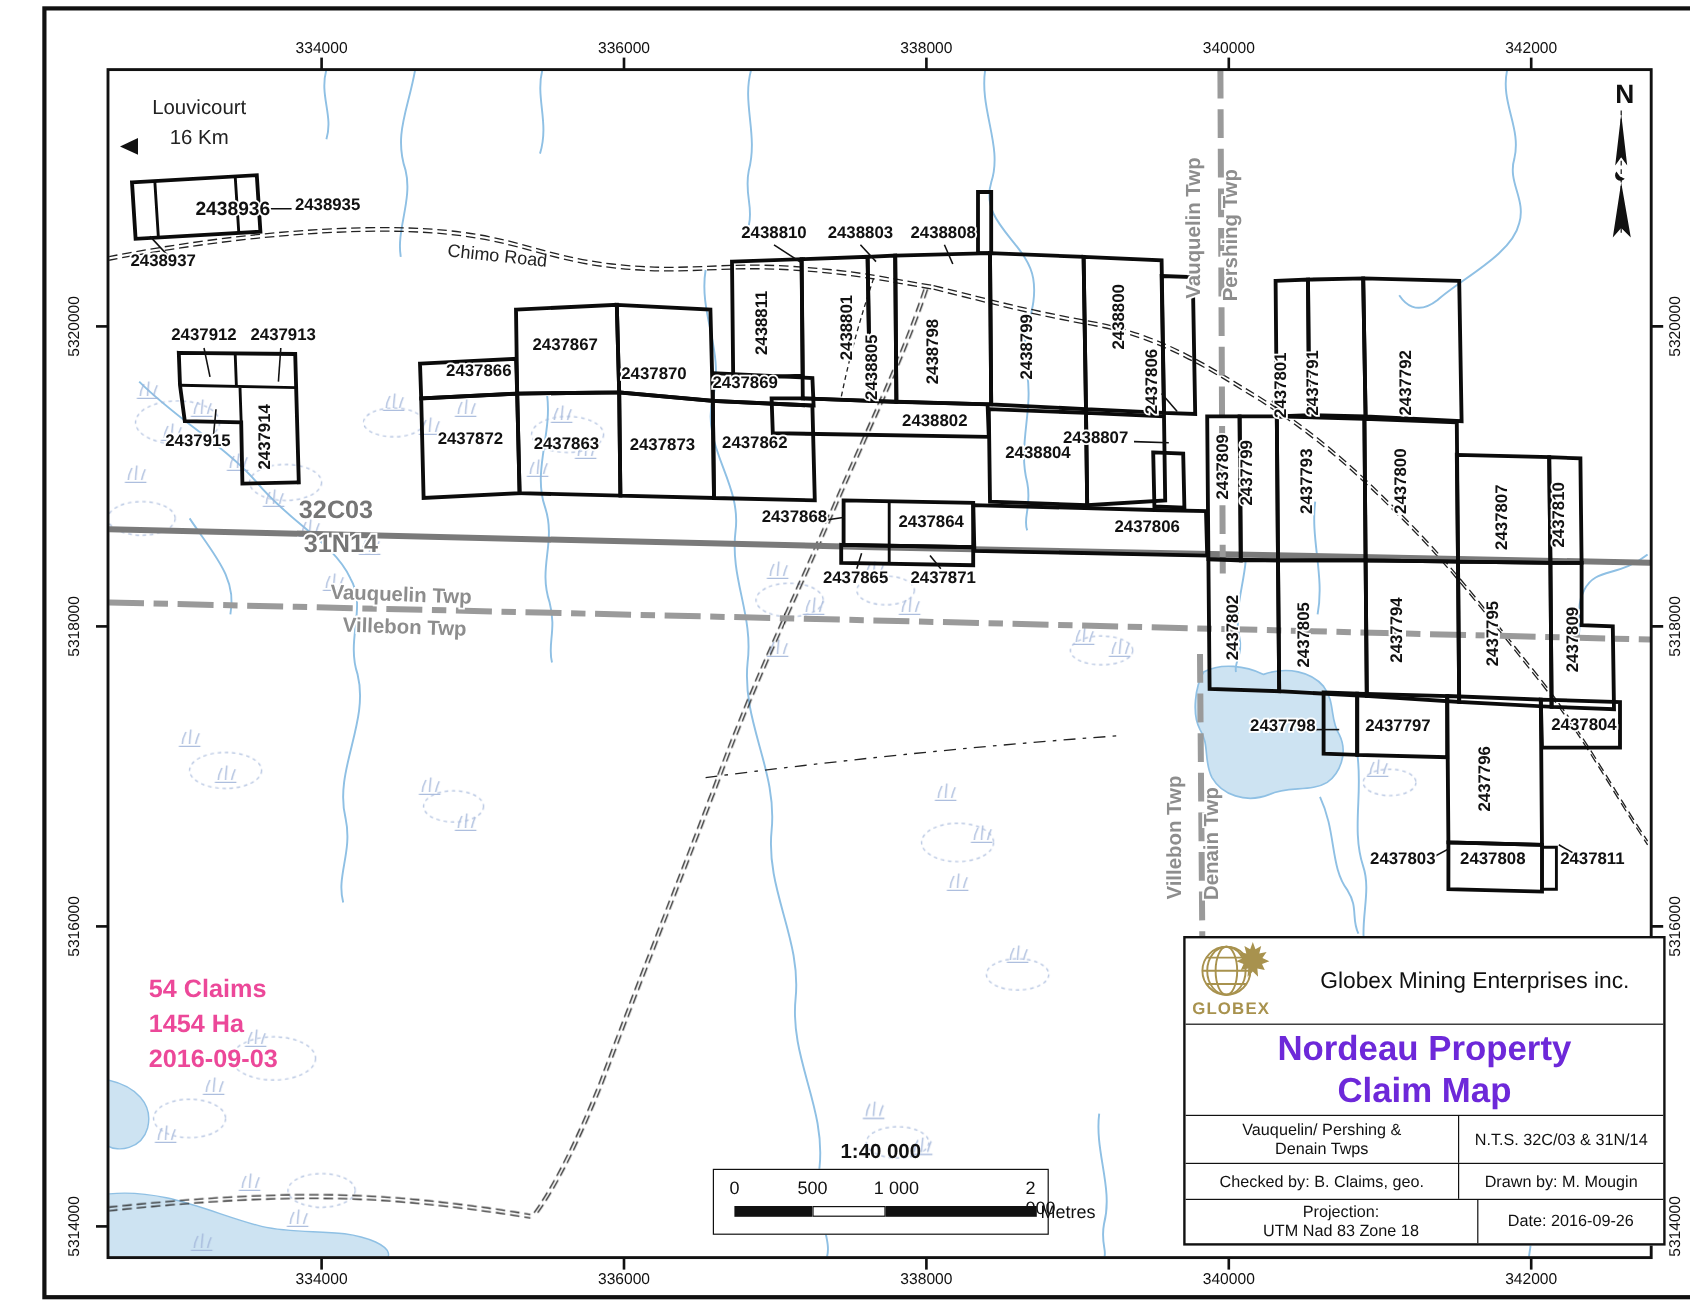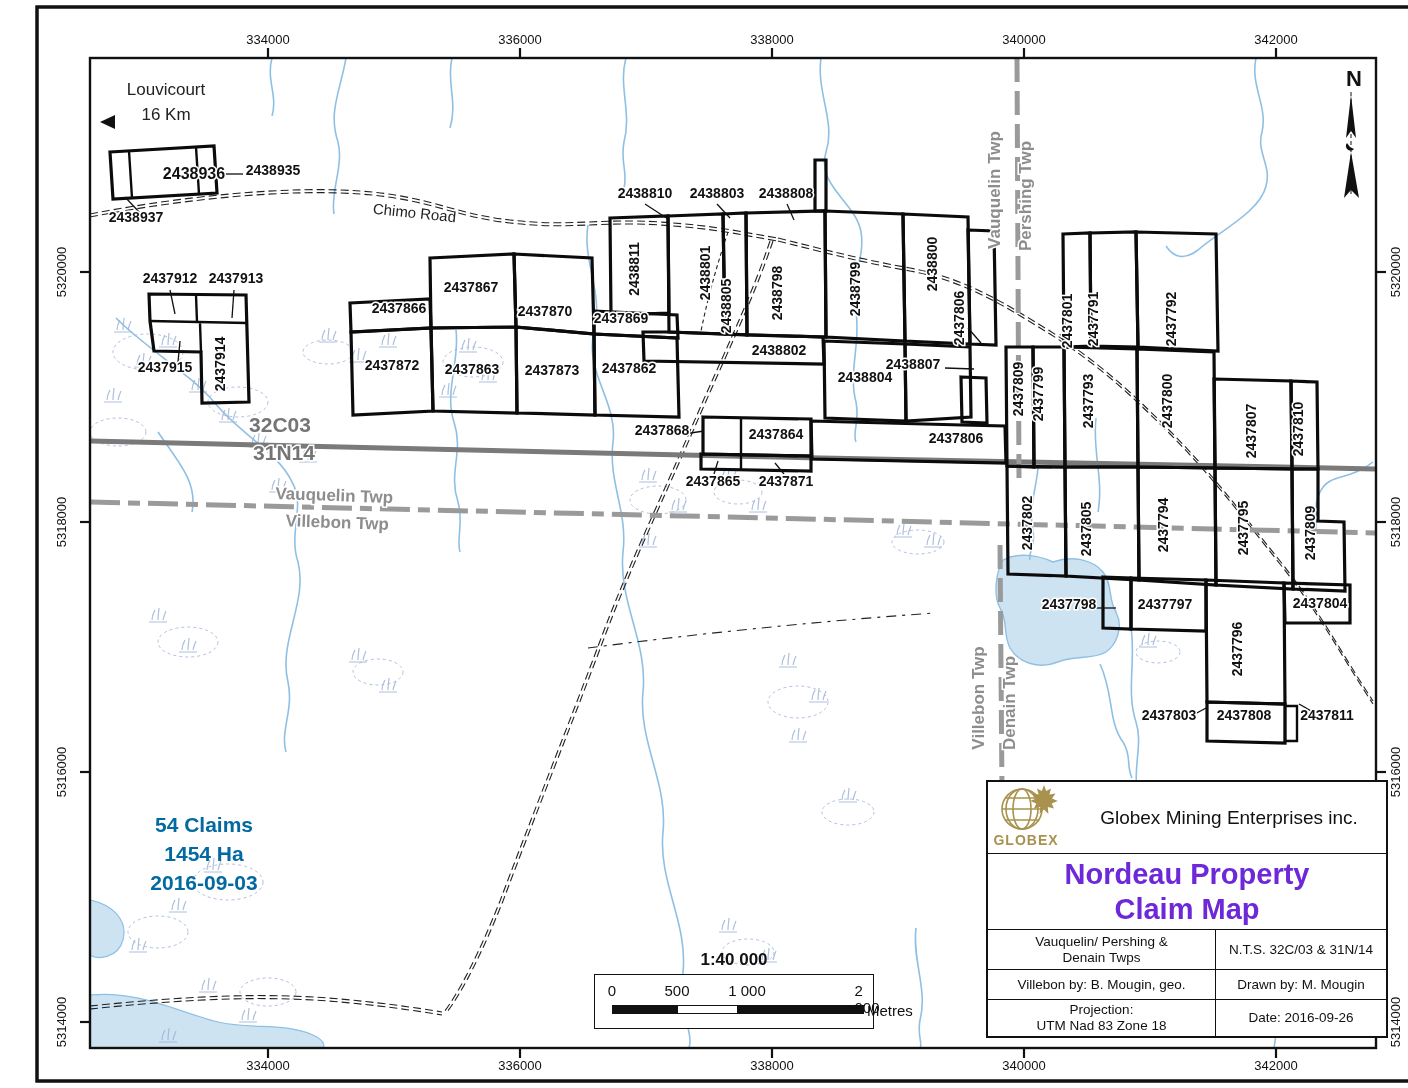--- a/index.html
+++ b/index.html
@@ -13,33 +13,33 @@
   .claim.big{font-size:16px;}
   .axis-label{font:13px "Liberation Sans",sans-serif;fill:#111;}
   .place{font:17px "Liberation Sans",sans-serif;fill:#222;}
   .road-label{font:15px "Liberation Sans",sans-serif;fill:#222;}
   .nts-label{font:bold 21px "Liberation Sans",sans-serif;fill:#757575;paint-order:stroke;stroke:#fff;stroke-width:3px;}
   .twp-label{font:bold 17px "Liberation Sans",sans-serif;fill:#8d8d8d;paint-order:stroke;stroke:#fff;stroke-width:3px;}
   .north-label{font:bold 22px "Liberation Sans",sans-serif;fill:#111;}
 
   
   .overlay{position:absolute;}
-  #summary{left:96px;top:810px;width:160px;text-align:center;font-weight:bold;font-size:21px;line-height:29px;color:#0369a1;}
+  #summary{left:96px;top:810px;width:160px;text-align:left;font-weight:bold;font-size:21px;line-height:29px;color:#ec4899;}
 
   #scalebar{left:566px;top:950px;width:280px;}
   #scalebar .ratio{text-align:center;font-weight:bold;font-size:17px;color:#111;margin-bottom:4px;}
   #scalebar .box{position:relative;height:53px;background:#fff;border:1.6px solid #111;}
   #scalebar .num{position:absolute;top:7px;font-size:15px;color:#111;transform:translateX(-50%);}
   #scalebar .seg{position:absolute;top:30px;height:9px;}
   #scalebar .metres{position:absolute;top:27px;left:272px;font-size:15px;color:#111;}
 
   #titleblock{left:958px;top:780px;width:402px;height:258px;background:#fff;border:2.5px solid #111;
               box-sizing:border-box;display:flex;flex-direction:column;}
   #titleblock .row{display:flex;border-bottom:1.6px solid #111;box-sizing:border-box;}
-  #titleblock .row:last-child{border-bottom:none;}
+  #titleblock .row:last-child{border-bottom:none;padding-left:16px;}
   .tb-logo-row{height:72px;align-items:center;}
   .tb-logo{width:84px;height:70px;position:relative;flex:none;}
   .tb-company{flex:1;text-align:center;font-weight:normal;font-size:19px;color:#111;}
   .tb-title-row{height:76px;flex-direction:column;justify-content:center;}
   .tb-title{ text-align:center;font-weight:bold;font-size:29px;line-height:35px;color:#6d28d9;}
   .tb-cell{box-sizing:border-box;display:flex;flex-direction:column;align-items:center;justify-content:center;
            font-size:13.5px;color:#111;text-align:center;line-height:16px;}
   .tb-cell.left{width:228px;border-right:1.6px solid #111;}
   .tb-cell.right{flex:1;}
   .r3{height:40px;}.r4{height:30px;}.r5{flex:1;}
@@ -412,21 +412,21 @@
     <div class="tb-title">Claim Map</div>
   </div>
   <div class="row r3">
     <div class="tb-cell left">
       <div>Vauquelin/ Pershing &amp;</div>
       <div>Denain Twps</div>
     </div>
     <div class="tb-cell right">N.T.S. 32C/03 &amp; 31N/14</div>
   </div>
   <div class="row r4">
-    <div class="tb-cell left">Villebon by: B. Mougin, geo.</div>
+    <div class="tb-cell left">Checked by: B. Claims, geo.</div>
     <div class="tb-cell right">Drawn by: M. Mougin</div>
   </div>
   <div class="row r5">
     <div class="tb-cell left">
       <div>Projection:</div>
       <div>UTM Nad 83 Zone 18</div>
     </div>
     <div class="tb-cell right">Date: 2016-09-26</div>
   </div>
 </div>

